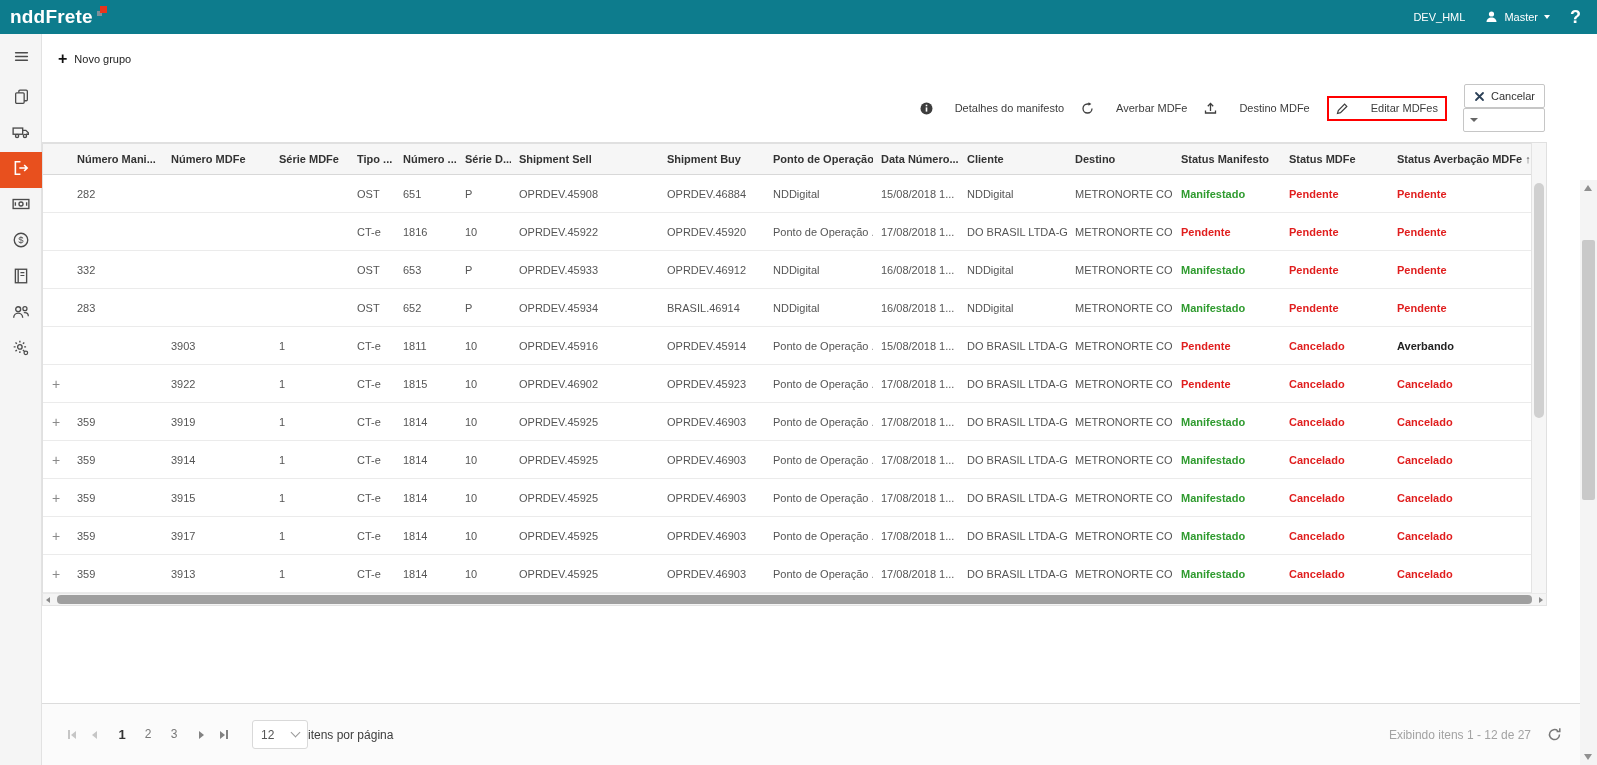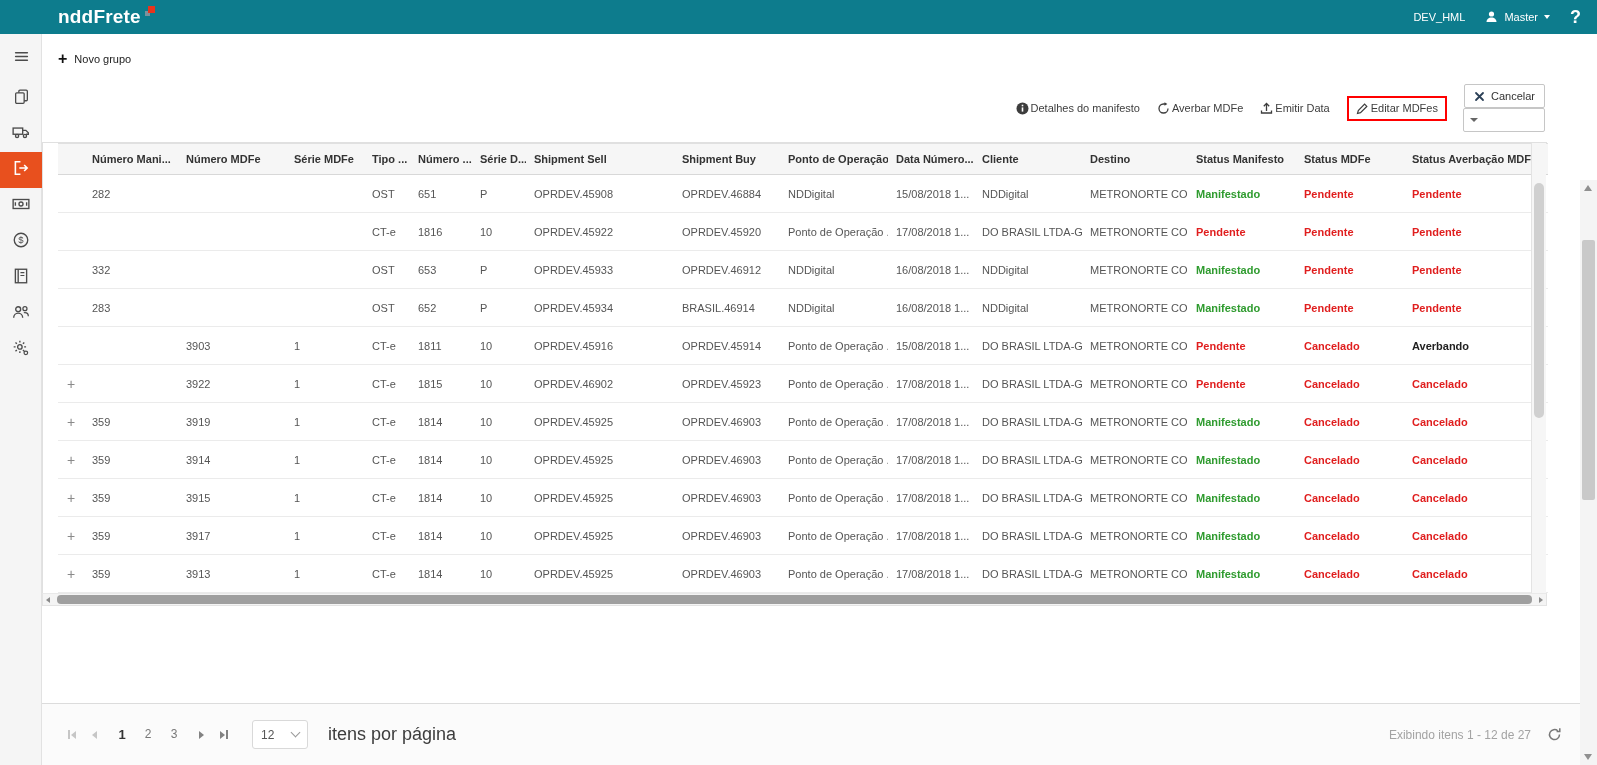--- a/index.html
+++ b/index.html
@@ -8,21 +8,21 @@
     font-family: "Liberation Sans", "DejaVu Sans", sans-serif;
     background:#fff; color:#555; overflow:hidden; position:relative;
     -webkit-font-smoothing:antialiased;
   }
 
   
   .topbar { position:absolute; top:0; left:0; right:0; height:34px;
     background:var(--topbar-bg,#0d7c8d); display:flex; align-items:center;
     justify-content:space-between; padding:0 16px 0 10px; z-index:10; }
   .brand { display:flex; align-items:flex-start; color:#fff; cursor:pointer; }
-  .brand-text { font-size:19px; font-weight:bold; letter-spacing:.2px; line-height:22px;margin-left:48px; }
+  .brand-text { font-size:19px; font-weight:bold; letter-spacing:.2px; line-height:22px; }
   .brand-mark { position:relative; width:12px; height:12px; margin-left:2px; display:inline-block; }
   .sq-red { position:absolute; top:0; right:0; width:7px; height:7px; background:var(--brand-square-red,#e8341c); }
   .sq-gray { position:absolute; top:5px; right:5px; width:5px; height:5px; background:#7d919b; }
   .topbar-right { display:flex; align-items:center; gap:20px; color:#fff; font-size:11px; }
   .user-menu { display:flex; align-items:center; gap:6px; cursor:pointer; }
   .help { font-size:18px; font-weight:bold; cursor:pointer; }
 
   
   .sidebar { position:absolute; top:34px; left:0; bottom:0; width:42px;
     background:#f5f5f5; border-right:1px solid #e2e2e2; padding-top:6px; z-index:5; }
@@ -44,33 +44,33 @@
   .filter-link { display:inline-flex; align-items:center; gap:5px; cursor:pointer; text-decoration:none; color:#555; }
   .f-icon { display:inline-flex; }
 
   .novo-row { margin:16px 16px 0; height:18px; }
   .new-group { display:inline-flex; align-items:center; gap:7px; font-size:11px; color:#222; cursor:pointer; text-decoration:none; }
   .new-group .plus { font-size:16px; font-weight:bold; color:#111; line-height:14px; }
 
   .grid-wrap { width:1505px; margin-top:2px; }
   .grid-actions { display:flex; justify-content:flex-end; align-items:center;
     gap:17px; font-size:11px; color:#3d3d3d; padding:14px 2px 10px; }
-  .action-link { display:inline-flex; align-items:center; gap:2px; cursor:pointer; text-decoration:none; color:#3d3d3d; }
+  .action-link { display:inline-flex; align-items:center; gap:22px; cursor:pointer; text-decoration:none; color:#3d3d3d; }
   .action-link.highlighted { border:2px solid var(--annotation-red,#f00); padding:4px 7px; }
   .a-icon { display:inline-flex; }
   .btn-split { display:inline-flex;flex-direction:column; }
   .btn { display:inline-flex; align-items:center; gap:6px; background:#fff;
     border:1px solid #c6c6c6; border-radius:2px; font-size:11px; color:#333;
     padding:5px 9px; cursor:pointer; font-family:inherit; }
   .btn-caret { margin-left:-1px; padding:5px 6px; }
   .caret-down { width:0; height:0; border:4px solid transparent; border-top:4px solid #666; display:inline-block; margin-top:4px; }
   .caret-down.white { border-top-color:#fff; border-width:3.5px; border-top-width:4px; margin-top:3px; }
 
   
-  .grid { position:relative; width:1505px; border:1px solid #e0e0e0; border-bottom:none; background:#fff;padding-left:15px; }
+  .grid { position:relative; width:1505px; border:1px solid #e0e0e0; border-bottom:none; background:#fff; }
   table { border-collapse:collapse; table-layout:fixed; width:1490px; }
   thead th { background:#f6f6f6; border-top:1px solid #e0e0e0; border-bottom:1px solid #d8d8d8;
     font-size:11px; color:#333; text-align:left; padding:9px 8px; font-weight:bold;
     white-space:nowrap; overflow:hidden; cursor:pointer; }
   .sort-arrow { font-weight:bold; color:#555; }
   tbody td { font-size:11px; color:#555; padding:0 8px; height:38px;
     border-bottom:1px solid #ebebeb; white-space:nowrap; overflow:hidden; background:#fff; }
   td.status { font-weight:bold;margin-left:36px; }
   td.expand-cell { color:#8a8a8a; font-size:14px; text-align:center; padding:0 2px; cursor:pointer; }
   .c-expand{width:26px}.c-mani{width:94px}.c-mdfe{width:108px}.c-serie-m{width:78px}
@@ -102,21 +102,21 @@
   .tri-r.sm { border-width:3.5px; border-left-width:4.5px; }
   .seek-bar { width:2px; height:9px; background:currentColor; display:inline-block; }
   .pages { display:inline-flex; margin:0 4px; }
   .page-num { min-width:26px; text-align:center; font-size:12px; color:#777; padding:5px 0; cursor:pointer; }
   .page-num.active { color:#333; font-weight:bold; font-size:13px; }
   .dropdown { width:56px; height:29px; border:1px solid #d9d9d9; border-radius:3px; background:#fff;
     display:flex; align-items:center; justify-content:space-between; padding:0 8px;
     margin-left:16px; font-size:12px; color:#555; cursor:pointer; }
   .chev { width:7px; height:7px; border-right:1.5px solid #9a9a9a; border-bottom:1.5px solid #9a9a9a;
     transform:rotate(45deg); margin-top:-4px; }
-  .ps-label { margin-left:20px; font-size:18px; color:#3d3d3d; }
+  .ps-label { margin-left:0; font-size:12px; color:#3d3d3d; }
   .pager-right { margin-left:auto; display:flex; align-items:center; gap:16px; }
   .summary { color:#a3a3a3; font-size:12px; }
   .refresh { display:inline-flex; cursor:pointer; }
 
   
   .page-vscroll { position:absolute; top:180px; right:0; bottom:0; width:17px; background:#f4f4f4; z-index:6; }
   .v-arrow { position:absolute; left:4px; width:0; height:0; border:4.5px solid transparent; }
   .v-arrow.up { top:5px; border-bottom:6px solid #8f8f8f; border-top:none; }
   .v-arrow.down { bottom:5px; border-top:6px solid #8f8f8f; border-bottom:none; }
   .vthumb { position:absolute; top:60px; left:2px; width:13px; height:260px; background:#c9c9c9; border-radius:2px; }
@@ -241,21 +241,21 @@
           <span>Averbar MDFe</span>
         </a>
         <a class="action-link">
           <span class="a-icon">
             <svg width="13" height="13" viewBox="0 0 13 13">
               <path d="M6.5 9V2" fill="none" stroke="#3d3d3d" stroke-width="1.3"></path>
               <path d="M3.8 4.2 6.5 1.5l2.7 2.7" fill="none" stroke="#3d3d3d" stroke-width="1.3"></path>
               <path d="M1.5 8.5V11h10V8.5" fill="none" stroke="#3d3d3d" stroke-width="1.3"></path>
             </svg>
           </span>
-          <span>Emitir Data</span>
+          <span>Destino MDFe</span>
         </a>
         <a class="action-link highlighted">
           <span class="a-icon">
             <svg width="13" height="13" viewBox="0 0 13 13">
               <path d="m1.5 11.5.8-3L8.6 2.2l2.2 2.2-6.3 6.3z" fill="none" stroke="#3d3d3d" stroke-width="1.2"></path>
             </svg>
           </span>
           <span>Editar MDFes</span>
         </a>
         <span class="btn-split">

